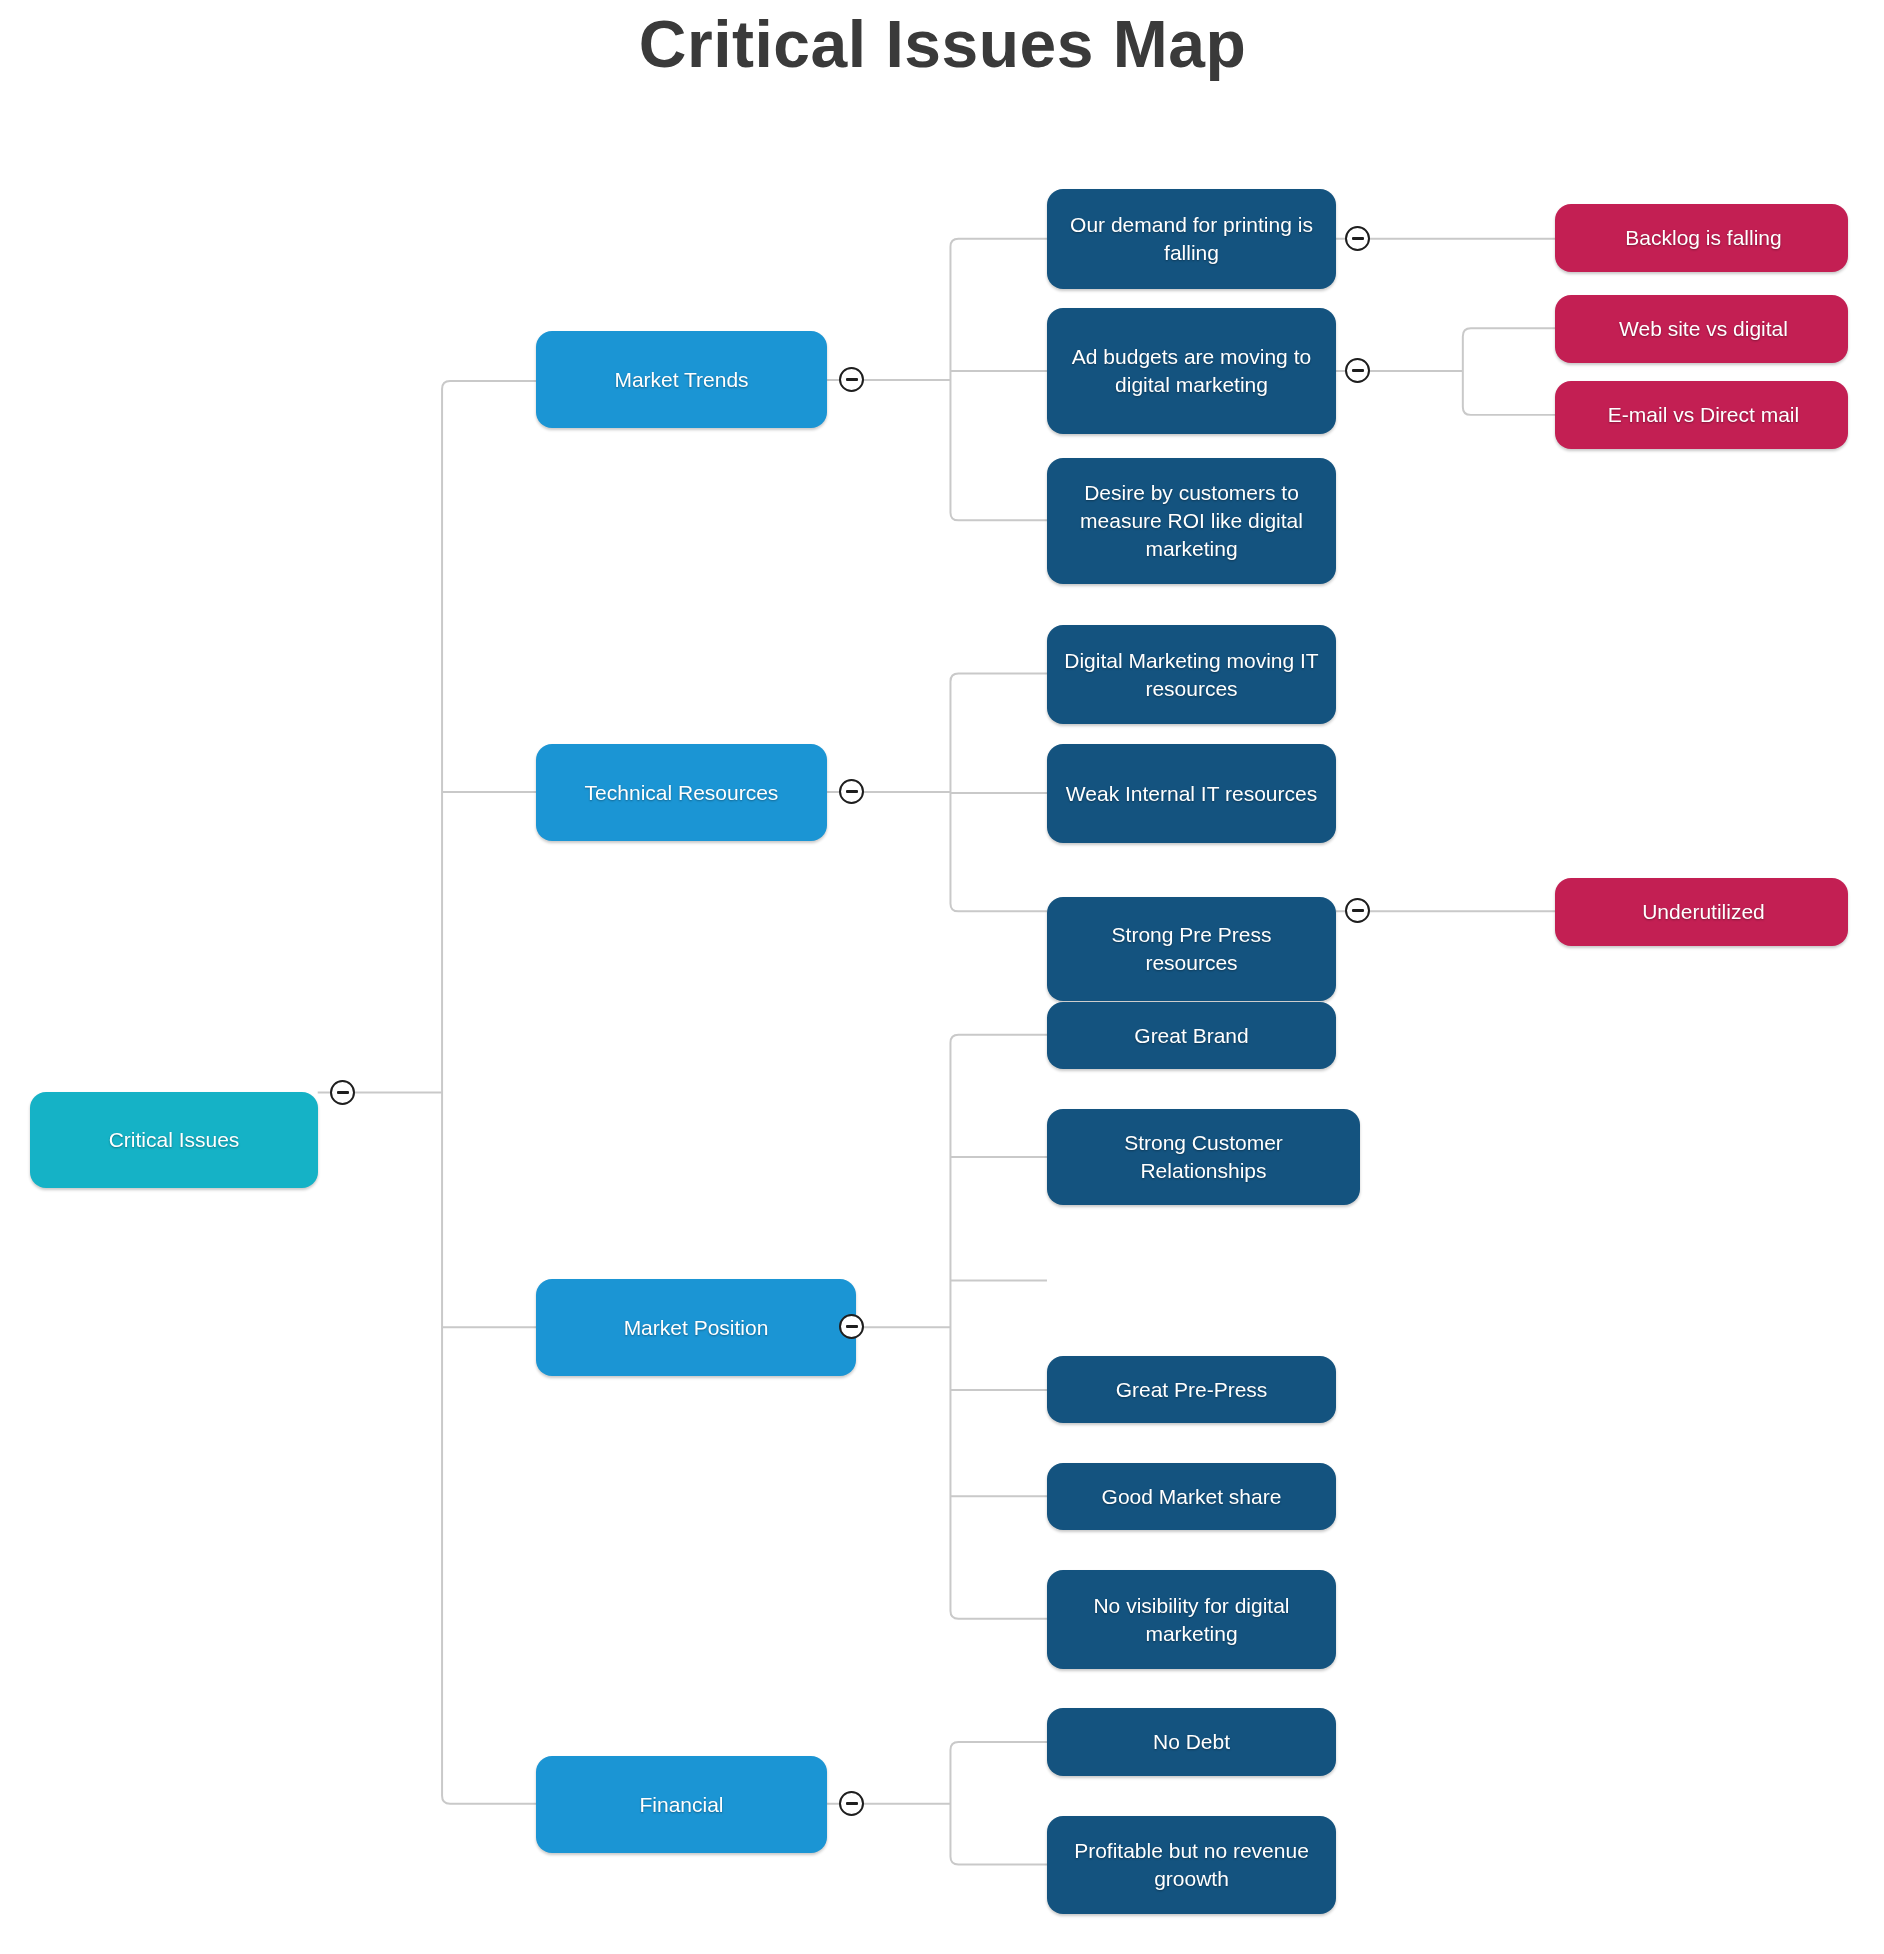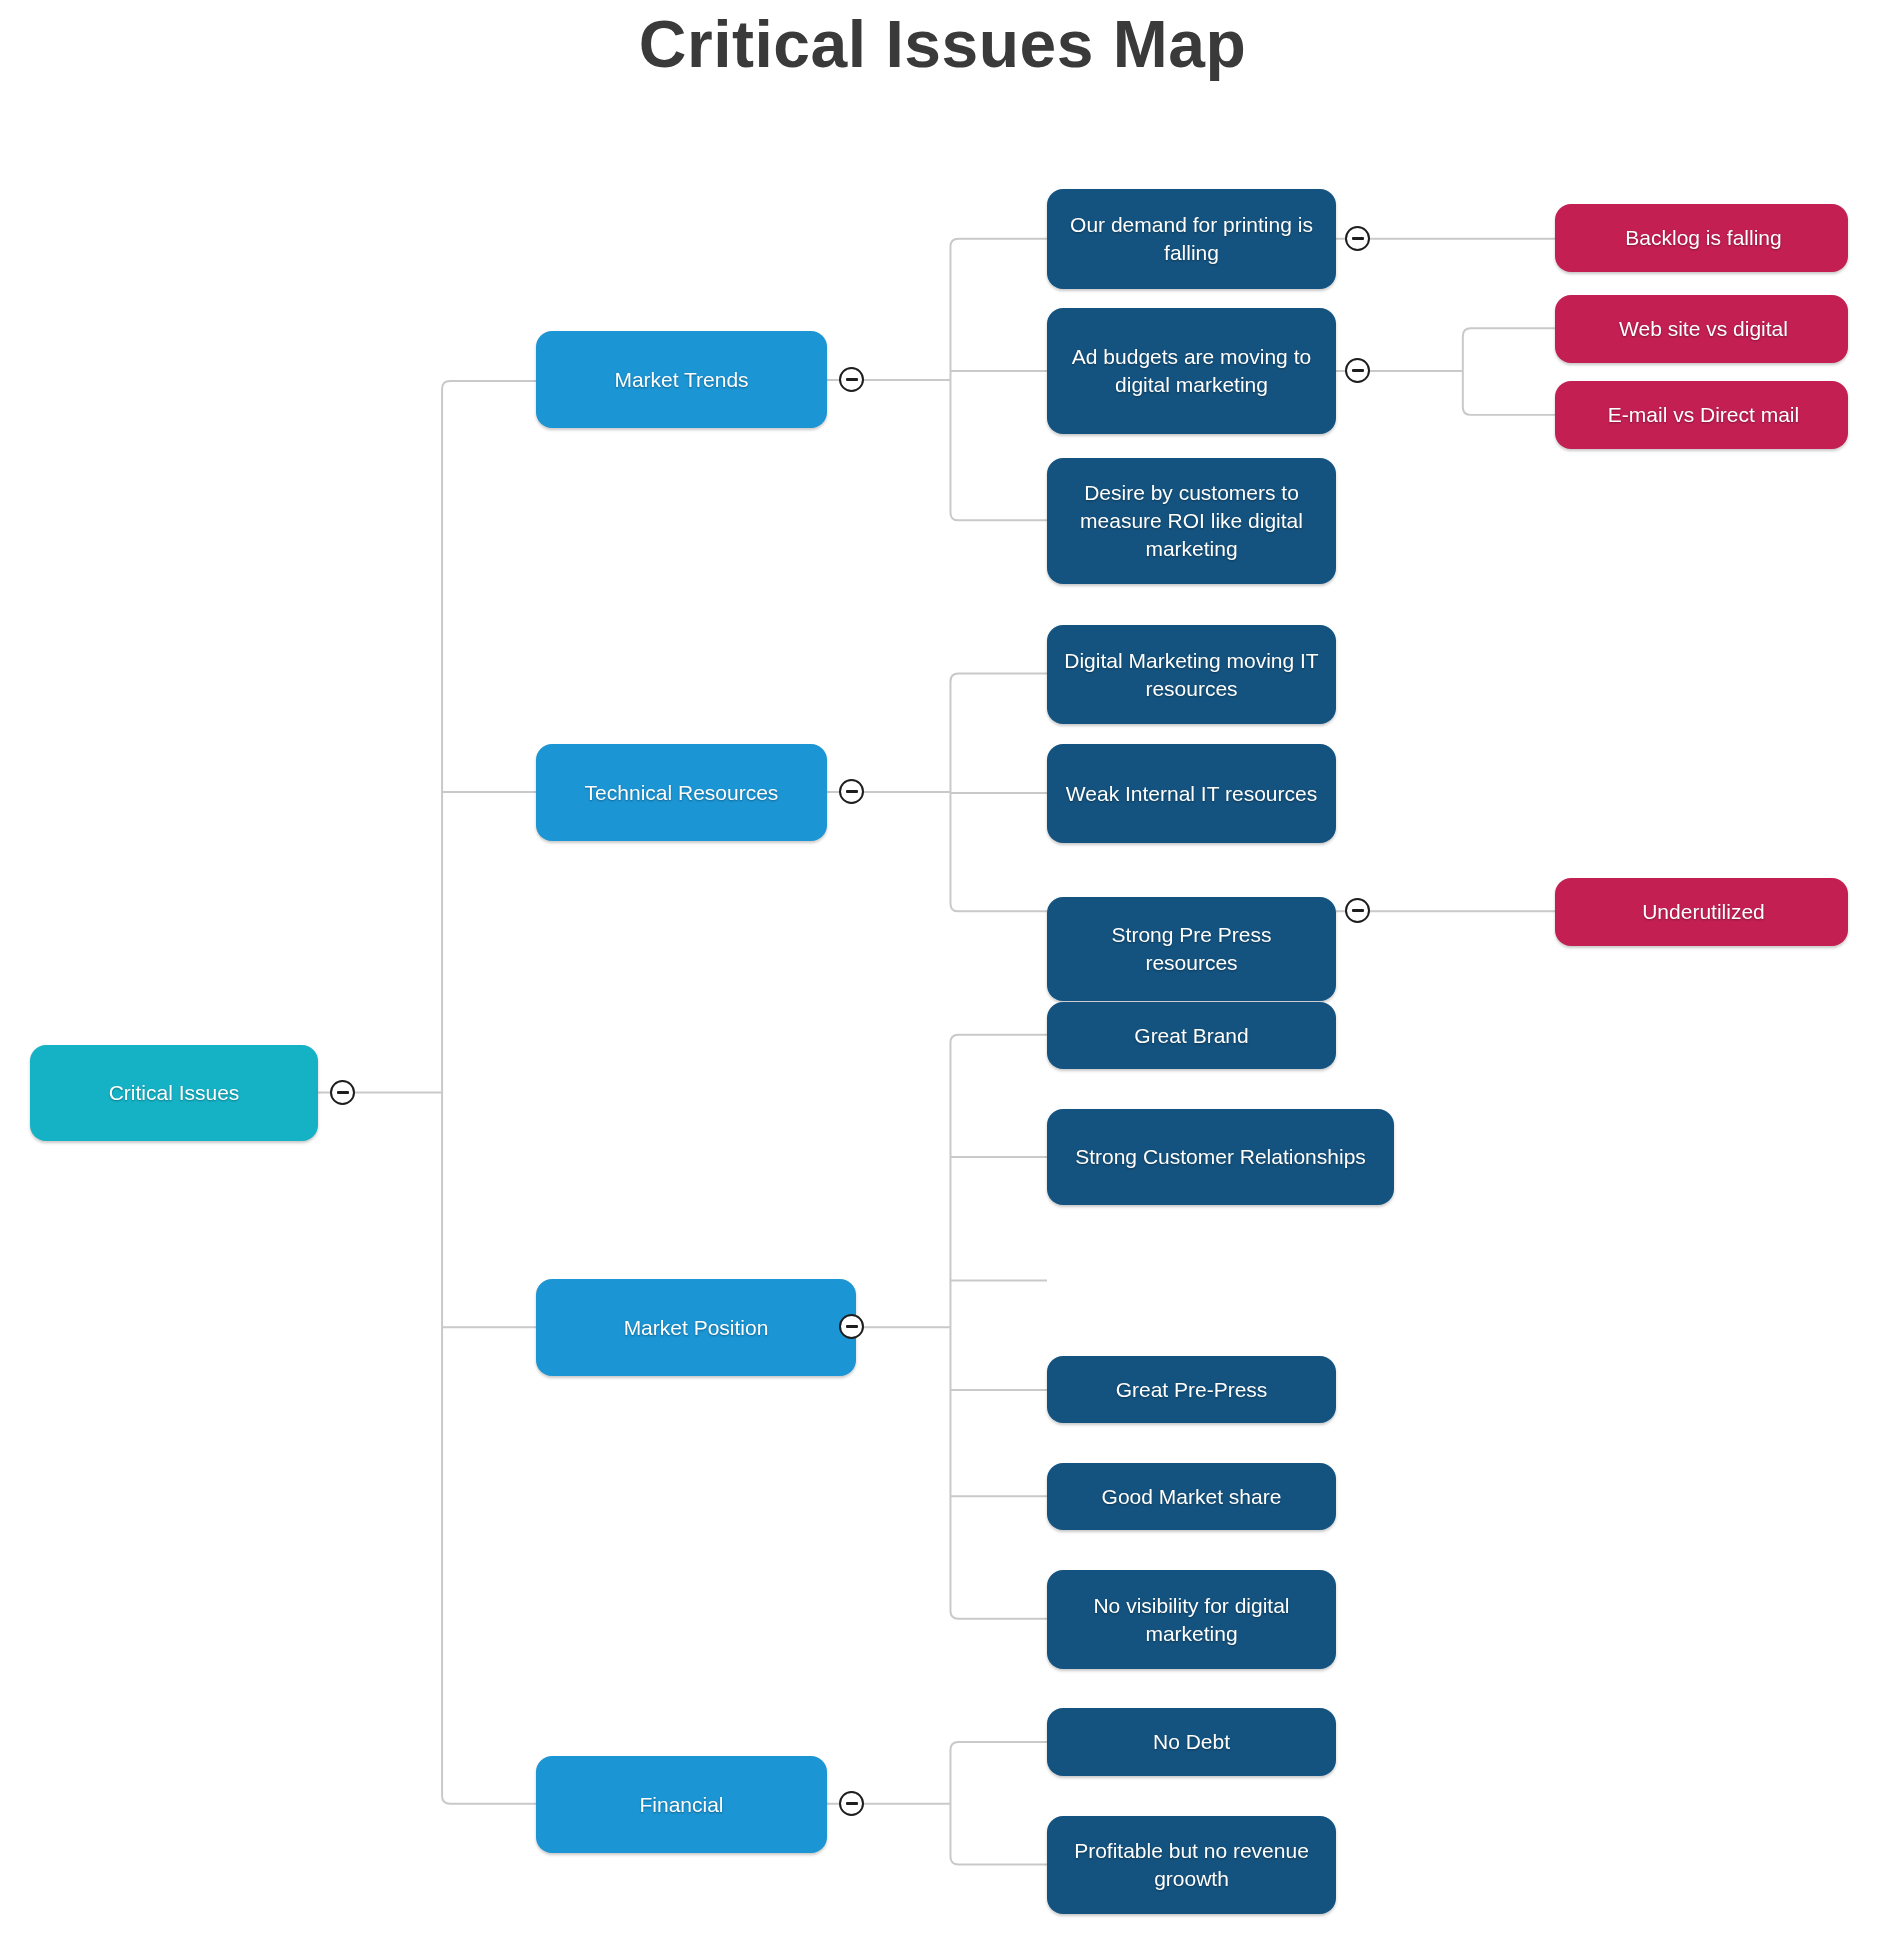--- a/index.html
+++ b/index.html
@@ -29,21 +29,21 @@
     padding:0 16px;
     text-align:center;
     color:#ffffff;
     font-size:21px;
     line-height:28px;
     border-radius:16px;
     box-shadow:0 2px 3px rgba(0,0,0,.22);
     text-shadow:0 1px 2px rgba(0,0,0,.35);
     cursor:default;
   }
-  .root-node{background:var(--root,#15b2c6);}
+  .root-node{background:var(--root,#15b2c6);margin-top:47px;}
   .branch-node{background:var(--branch,#1b95d4);}
   .sub-node{background:var(--sub,#14537f);}
   .detail-node{background:var(--detail,#c31f53);padding-left:20px;}
   .collapse{
     position:absolute;
     z-index:3;
     width:21px;height:21px;
     background:#ffffff;
     border:2.5px solid #1e1e1e;
     border-radius:50%;
@@ -123,21 +123,21 @@
   <div class="node sub-node" style="left:1047px;top:744px;width:289px;height:99px">
     <span>Weak Internal IT resources</span>
   </div>
   <div class="node sub-node" style="left:1047px;top:897px;width:289px;height:104px">
     <span>Strong Pre Press resources</span>
   </div>
 
   <div class="node sub-node" style="left:1047px;top:1002px;width:289px;height:67px">
     <span>Great Brand</span>
   </div>
-  <div class="node sub-node" style="left:1047px;top:1109px;width:347px;height:96px">
+  <div class="node sub-node" style="left:1047px;top:1109px;width:313px;height:96px">
     <span>Strong Customer Relationships</span>
   </div>
   <div class="node sub-node" style="left:1047px;top:1356px;width:289px;height:67px">
     <span>Great Pre-Press</span>
   </div>
   <div class="node sub-node" style="left:1047px;top:1463px;width:289px;height:67px">
     <span>Good Market share</span>
   </div>
   <div class="node sub-node" style="left:1047px;top:1570px;width:289px;height:99px">
     <span>No visibility for digital marketing</span>

